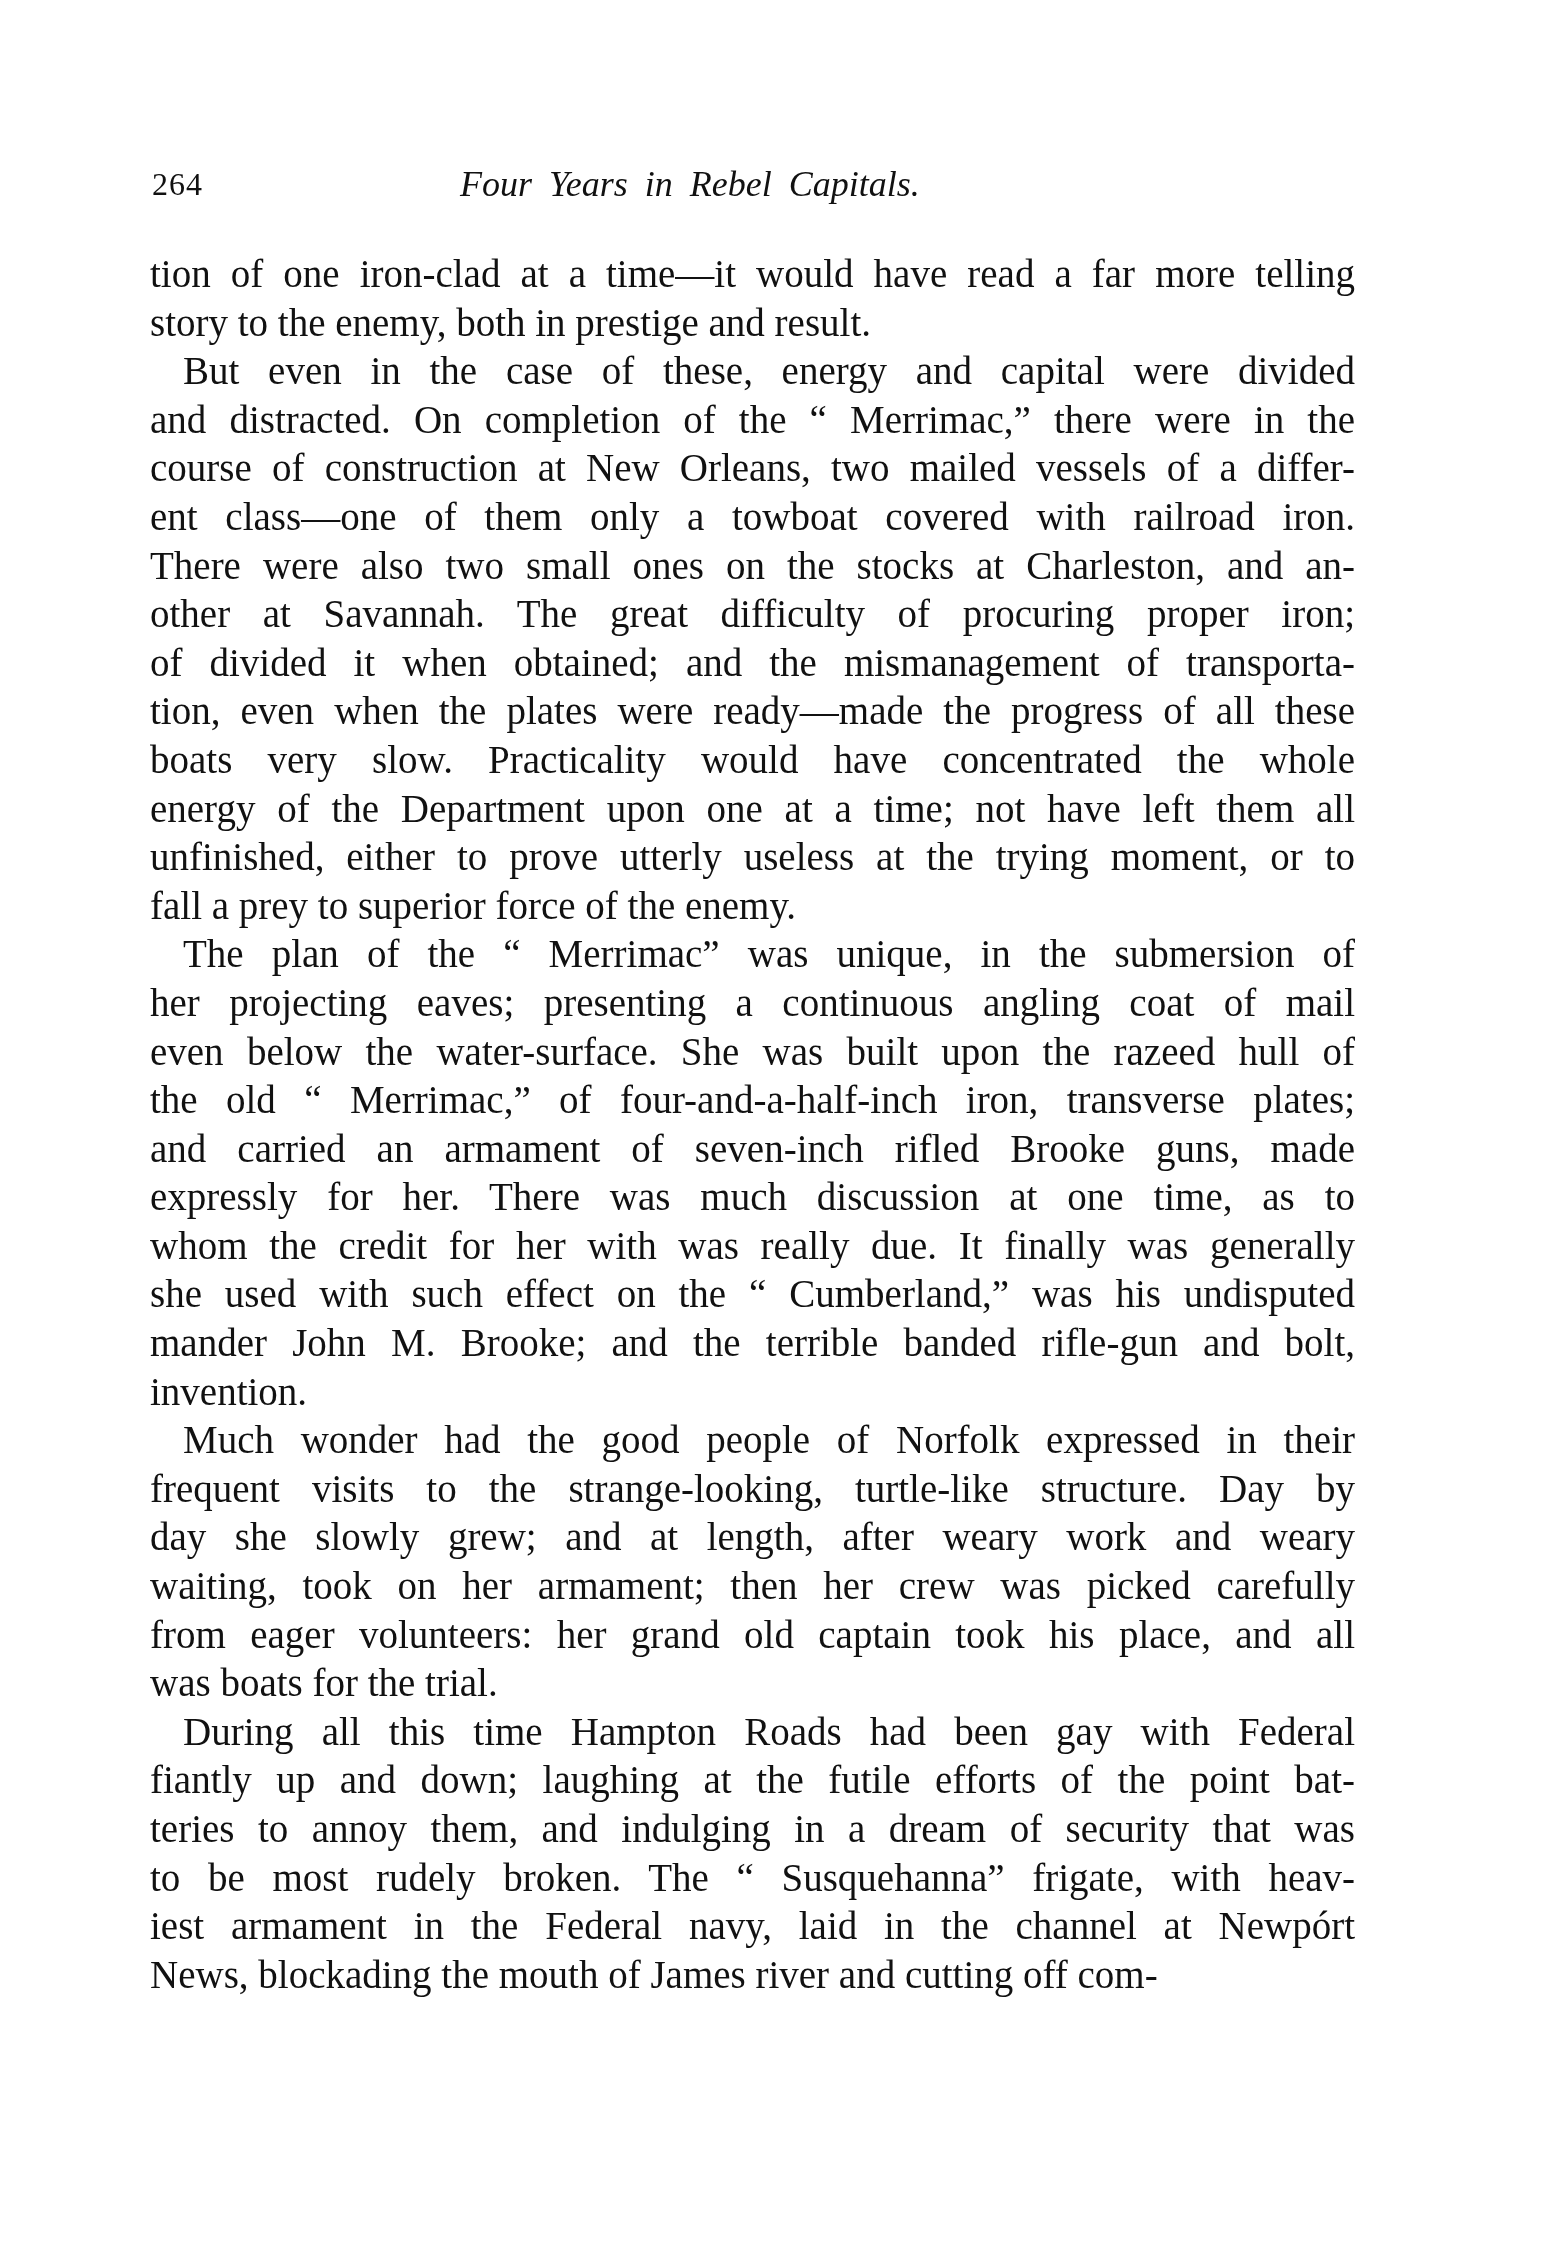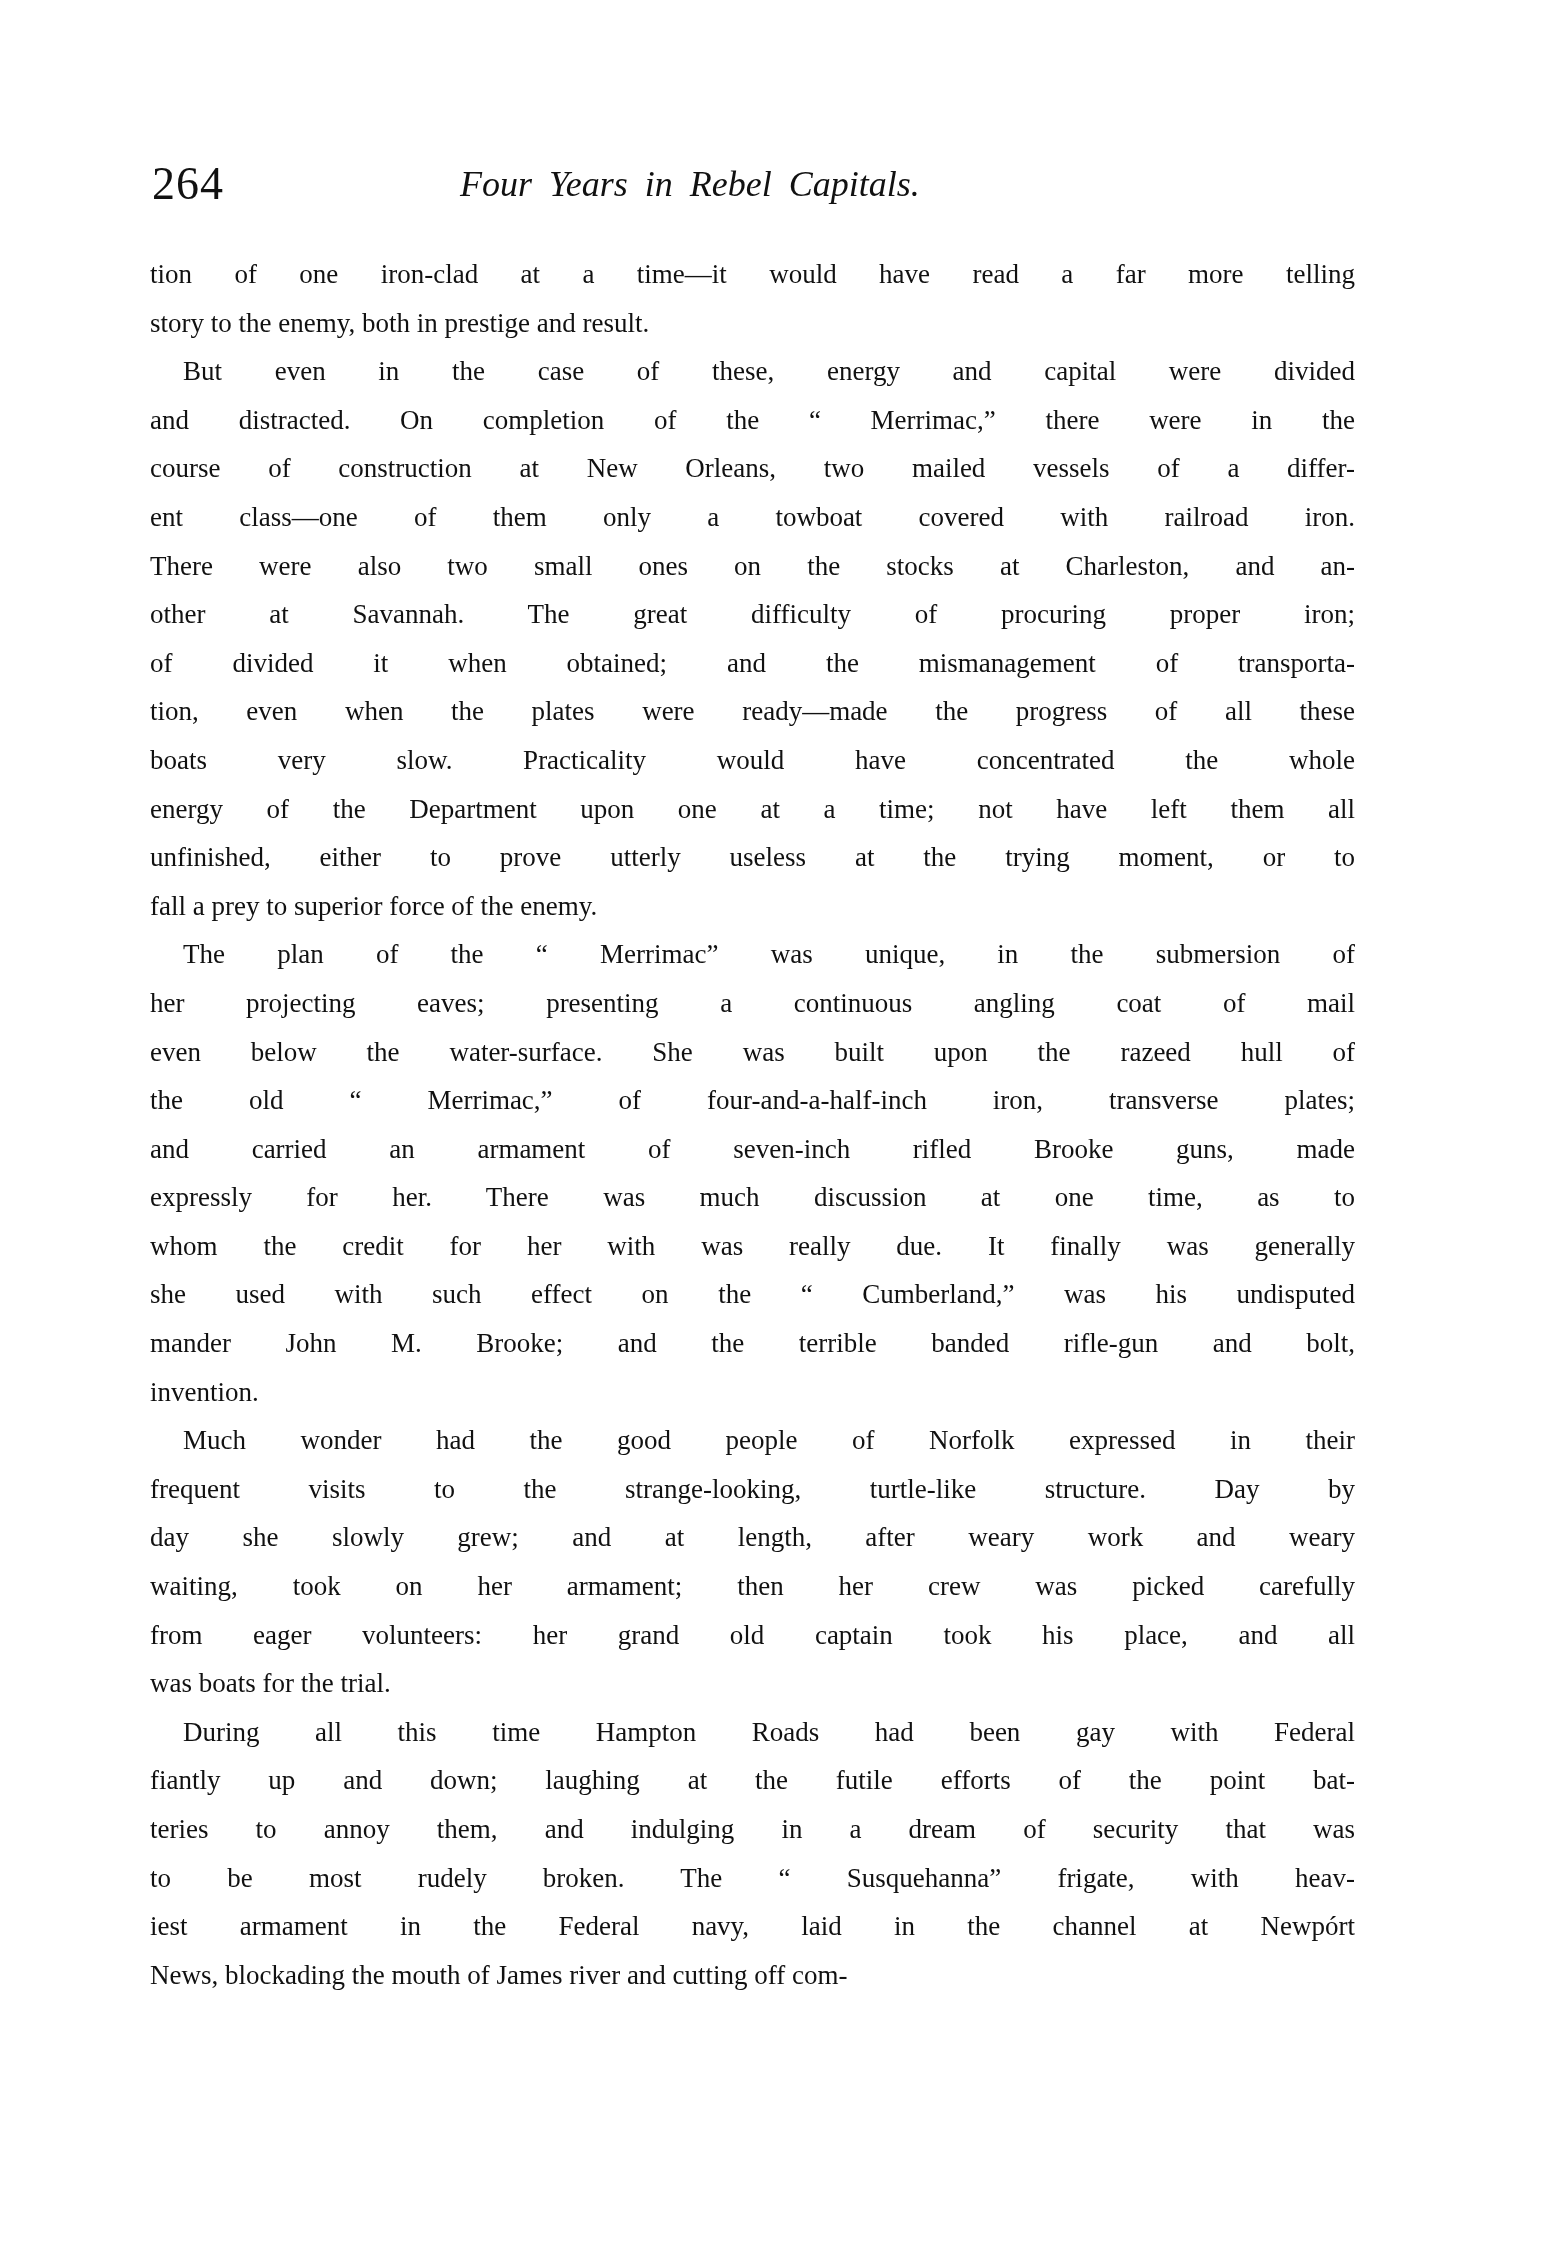--- a/index.html
+++ b/index.html
@@ -24,35 +24,35 @@
     .running-head {
       position: relative;
       height: 52px;
       font-size: 36px;
       line-height: 52px;
     }
     .page-number {
       position: absolute;
       left: 2px;
       top: 0;
-      font-size: 46px;
+      font-size: 32px;
       letter-spacing: 1px;
     }
     .running-title {
       position: absolute;
       left: 310px;
       top: 0;
       font-style: italic;
       font-size: 36px;
       word-spacing: 8px;
       text-align: right;
     }
     .body-text {
       margin-top: 40px;
-      font-size: 27px;
+      font-size: 39px;
       line-height: 48.6px;
     }
     .line {
       display: block;
       white-space: nowrap;
       text-align: justify;
       text-align-last: justify;
       height: 48.6px;
     }
     .line.last {

